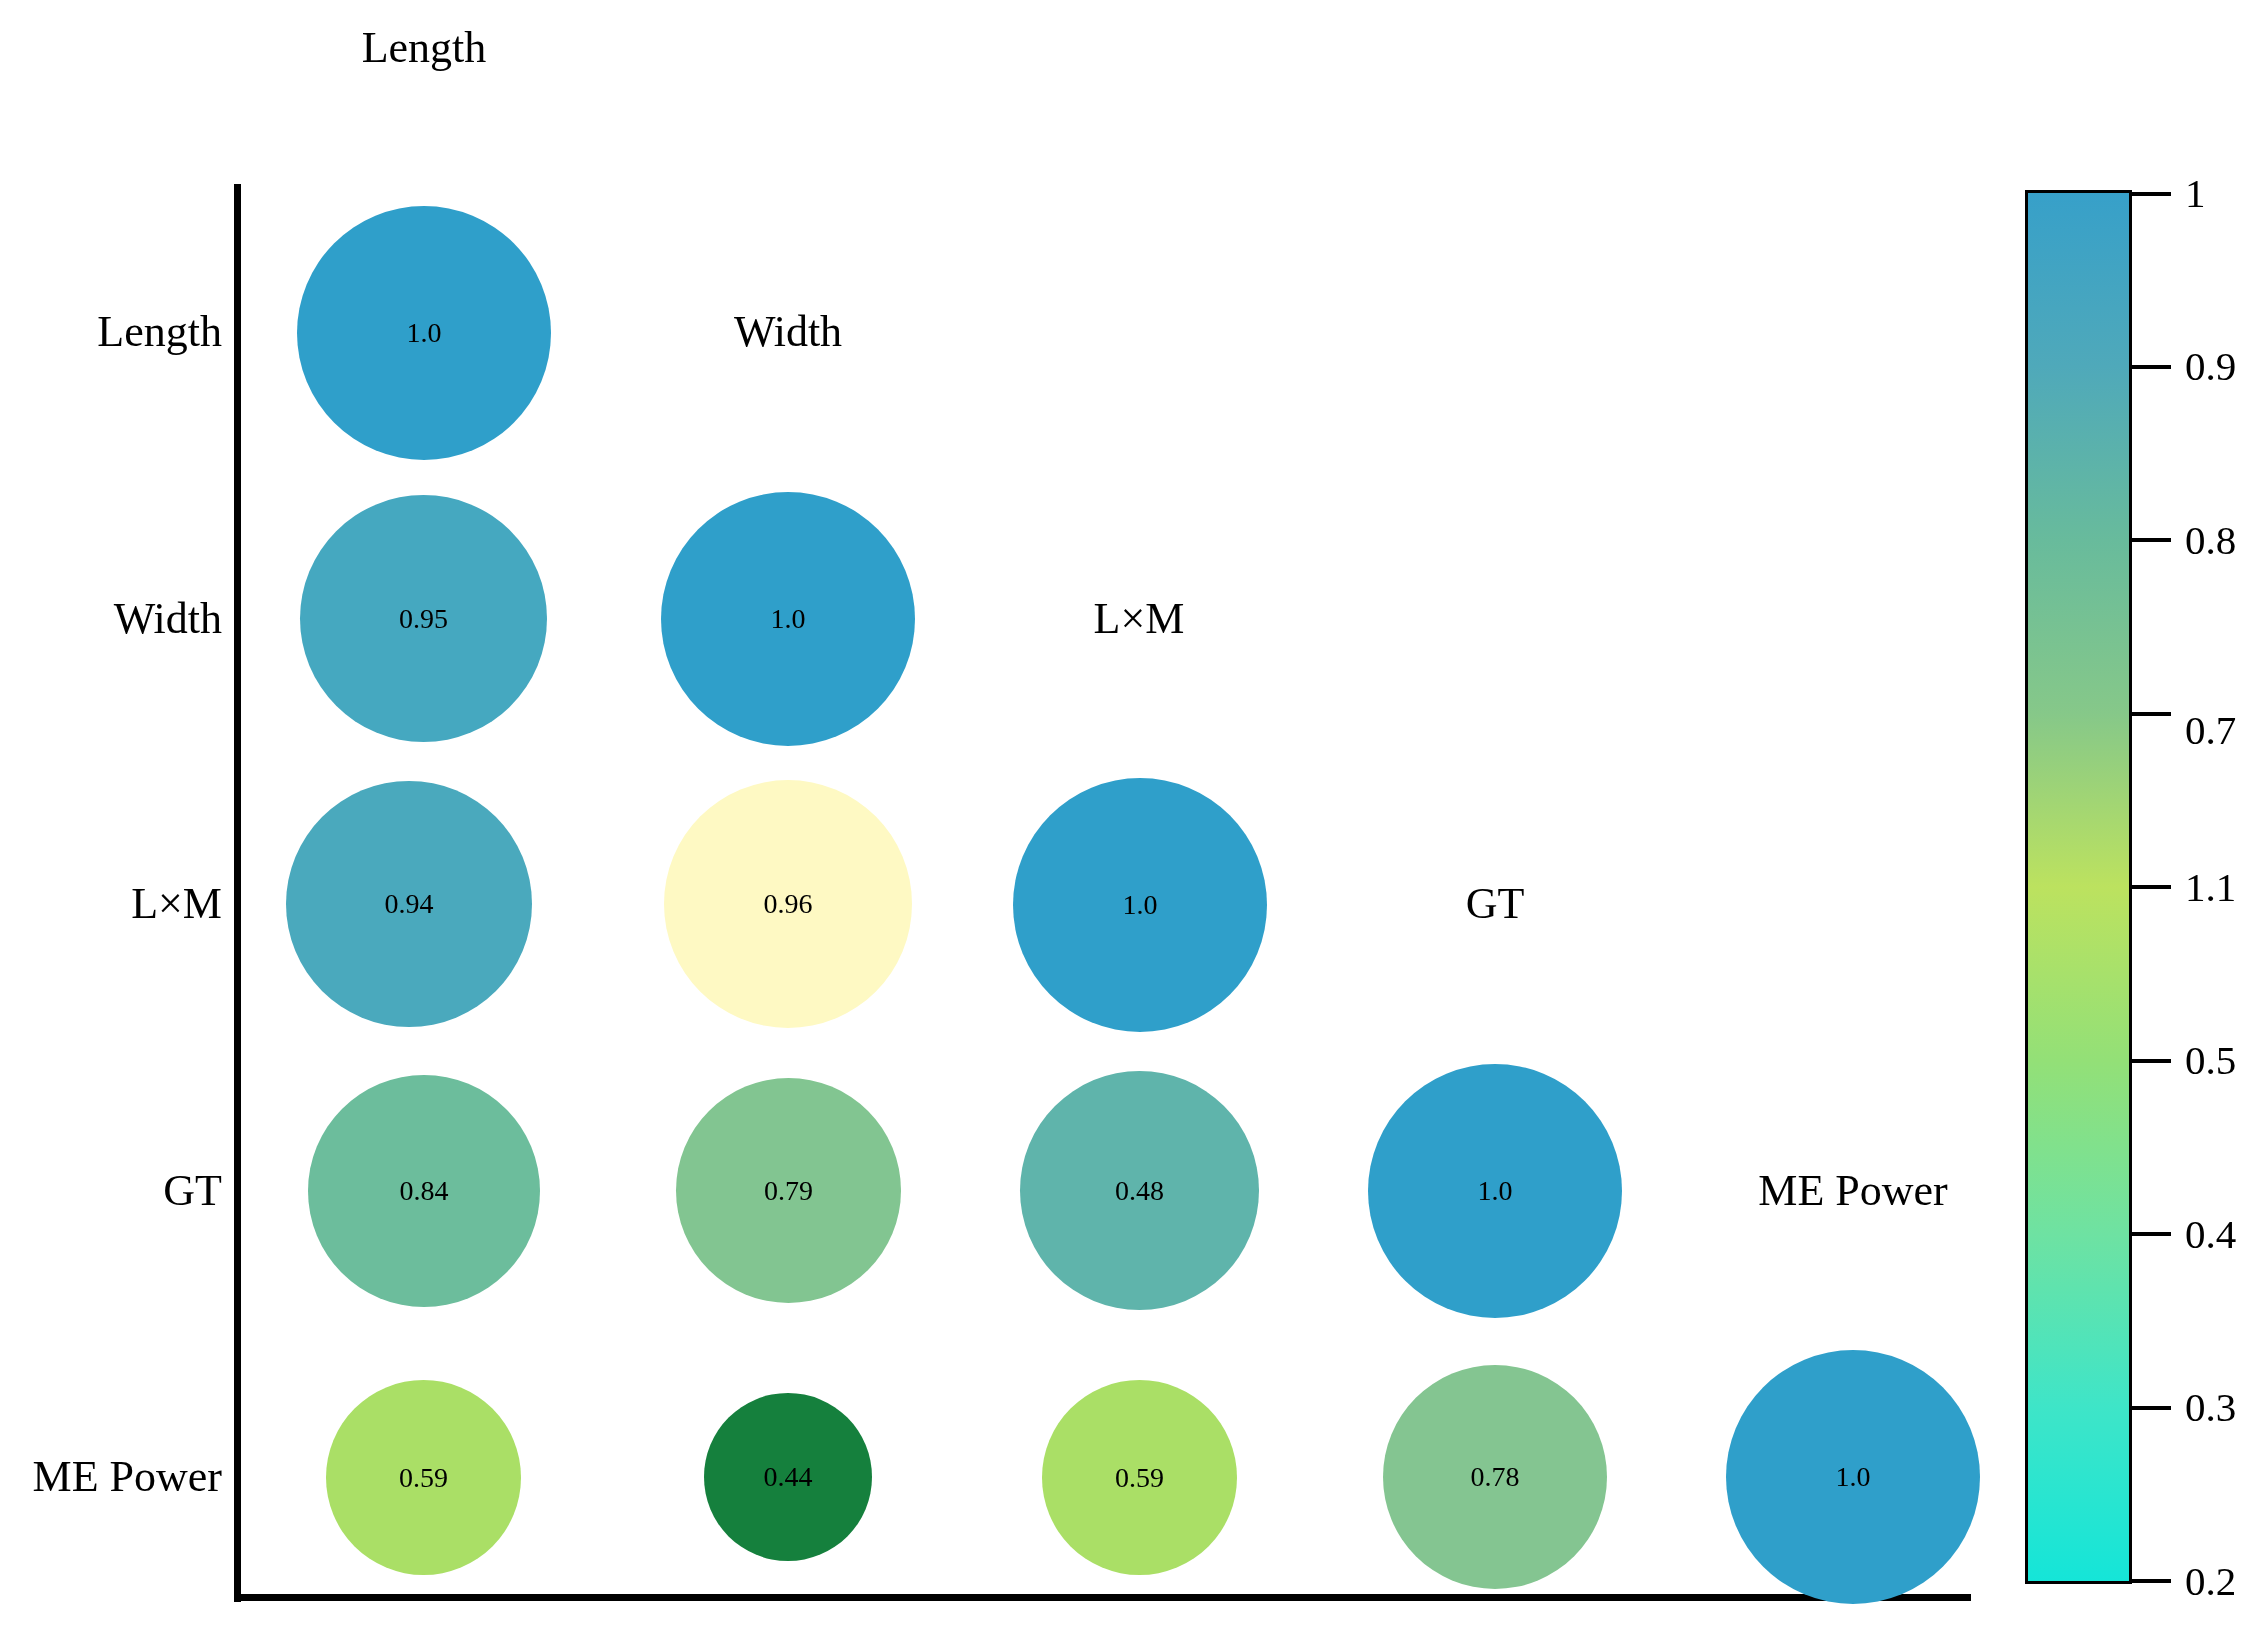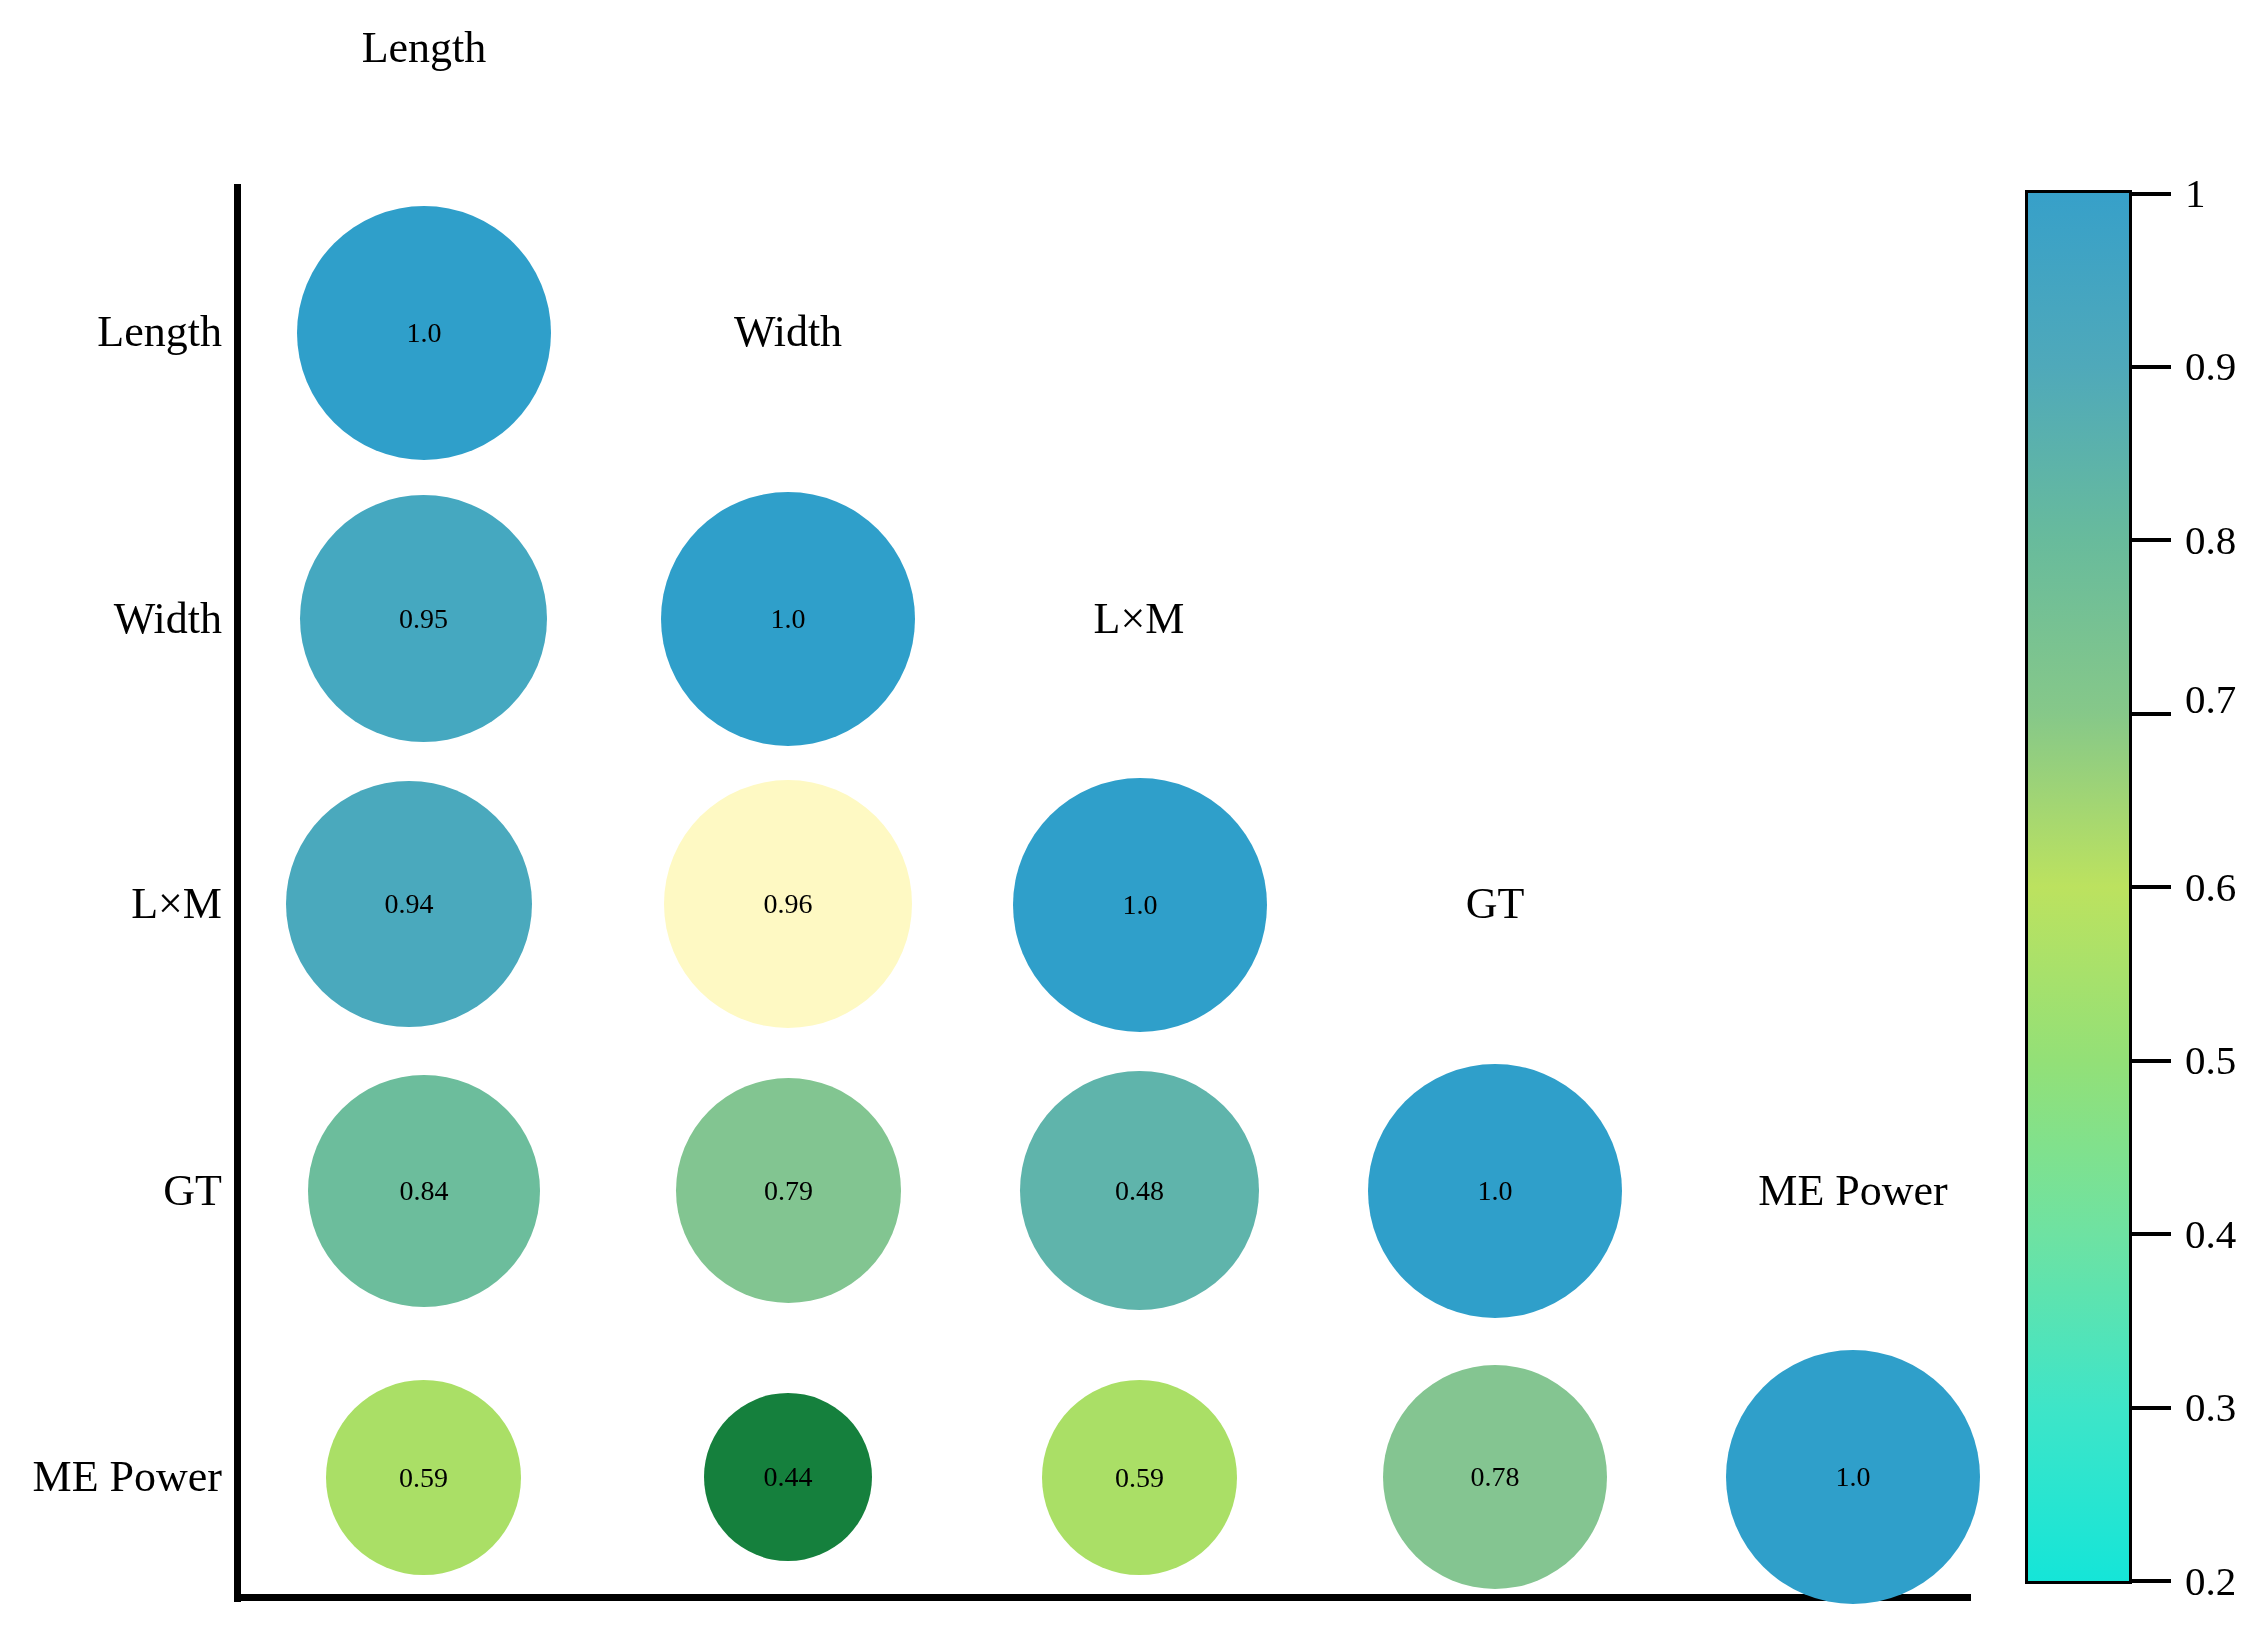--- a/index.html
+++ b/index.html
@@ -134,23 +134,23 @@
     </div>
   <div id="colorbar" style="left: 2025px; top: 190px; width: 101px; height: 1388px; background: linear-gradient(rgb(55, 160, 201) 0%, rgb(79, 169, 186) 12.5%, rgb(104, 187, 156) 25%, rgb(134, 200, 137) 37.5%, rgb(188, 226, 95) 50%, rgb(147, 224, 119) 62.5%, rgb(110, 226, 162) 75%, rgb(62, 229, 200) 87.5%, rgb(21, 229, 216) 100%);"></div>
   <div id="cbar-ticks">
       <div class="cbar-tick" style="left: 2130px; top: 192px; width: 41px;"></div>
       <div class="cbar-tick-label" style="left: 2185px; top: 173px;">1</div>
       <div class="cbar-tick" style="left: 2130px; top: 365px; width: 41px;"></div>
       <div class="cbar-tick-label" style="left: 2185px; top: 346px;">0.9</div>
       <div class="cbar-tick" style="left: 2130px; top: 538px; width: 41px;"></div>
       <div class="cbar-tick-label" style="left: 2185px; top: 520px;">0.8</div>
       <div class="cbar-tick" style="left: 2130px; top: 712px; width: 41px;"></div>
-      <div class="cbar-tick-label" style="left: 2185px; top: 679px; text-align: center;">0.7</div>
+      <div class="cbar-tick-label" style="left: 2185px; top: 710px; text-align: center;">0.7</div>
       <div class="cbar-tick" style="left: 2130px; top: 885px; width: 41px;"></div>
-      <div class="cbar-tick-label" style="left: 2185px; top: 867px;">0.6</div>
+      <div class="cbar-tick-label" style="left: 2185px; top: 867px;">1.1</div>
       <div class="cbar-tick" style="left: 2130px; top: 1059px; width: 41px;"></div>
       <div class="cbar-tick-label" style="left: 2185px; top: 1040px;">0.5</div>
       <div class="cbar-tick" style="left: 2130px; top: 1232px; width: 41px;"></div>
       <div class="cbar-tick-label" style="left: 2185px; top: 1214px;">0.4</div>
       <div class="cbar-tick" style="left: 2130px; top: 1406px; width: 41px;"></div>
       <div class="cbar-tick-label" style="left: 2185px; top: 1387px;">0.3</div>
       <div class="cbar-tick" style="left: 2130px; top: 1579px; width: 41px;"></div>
       <div class="cbar-tick-label" style="left: 2185px; top: 1561px;">0.2</div>
     </div>
 </div>

